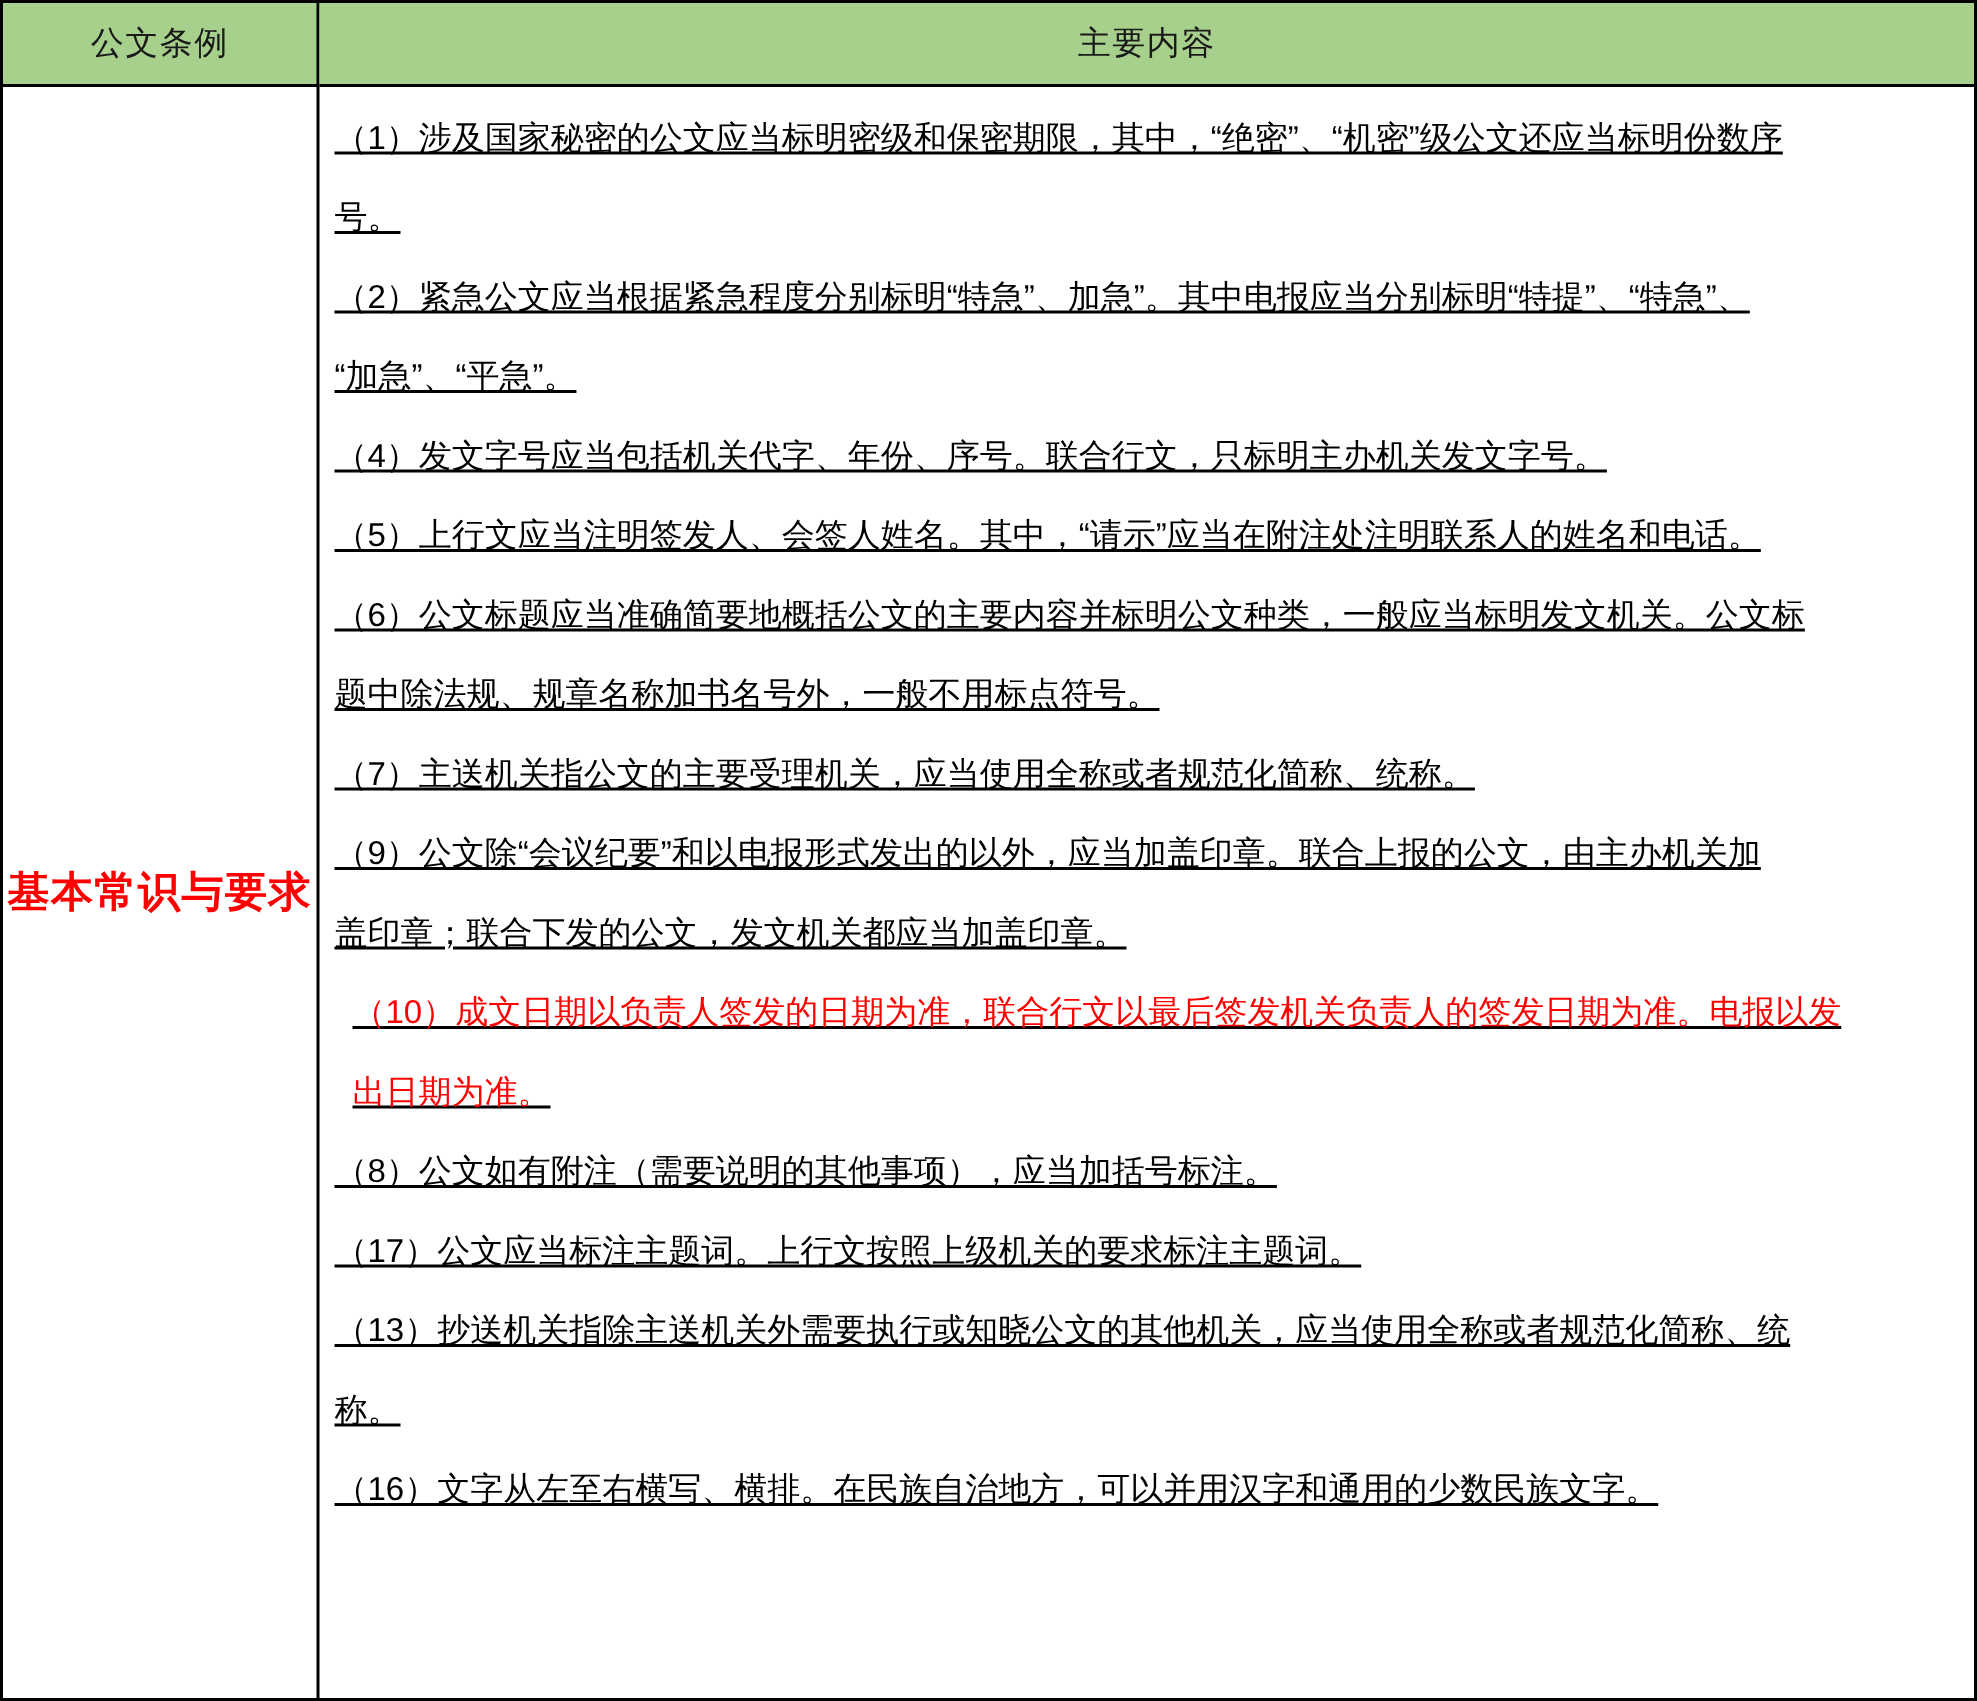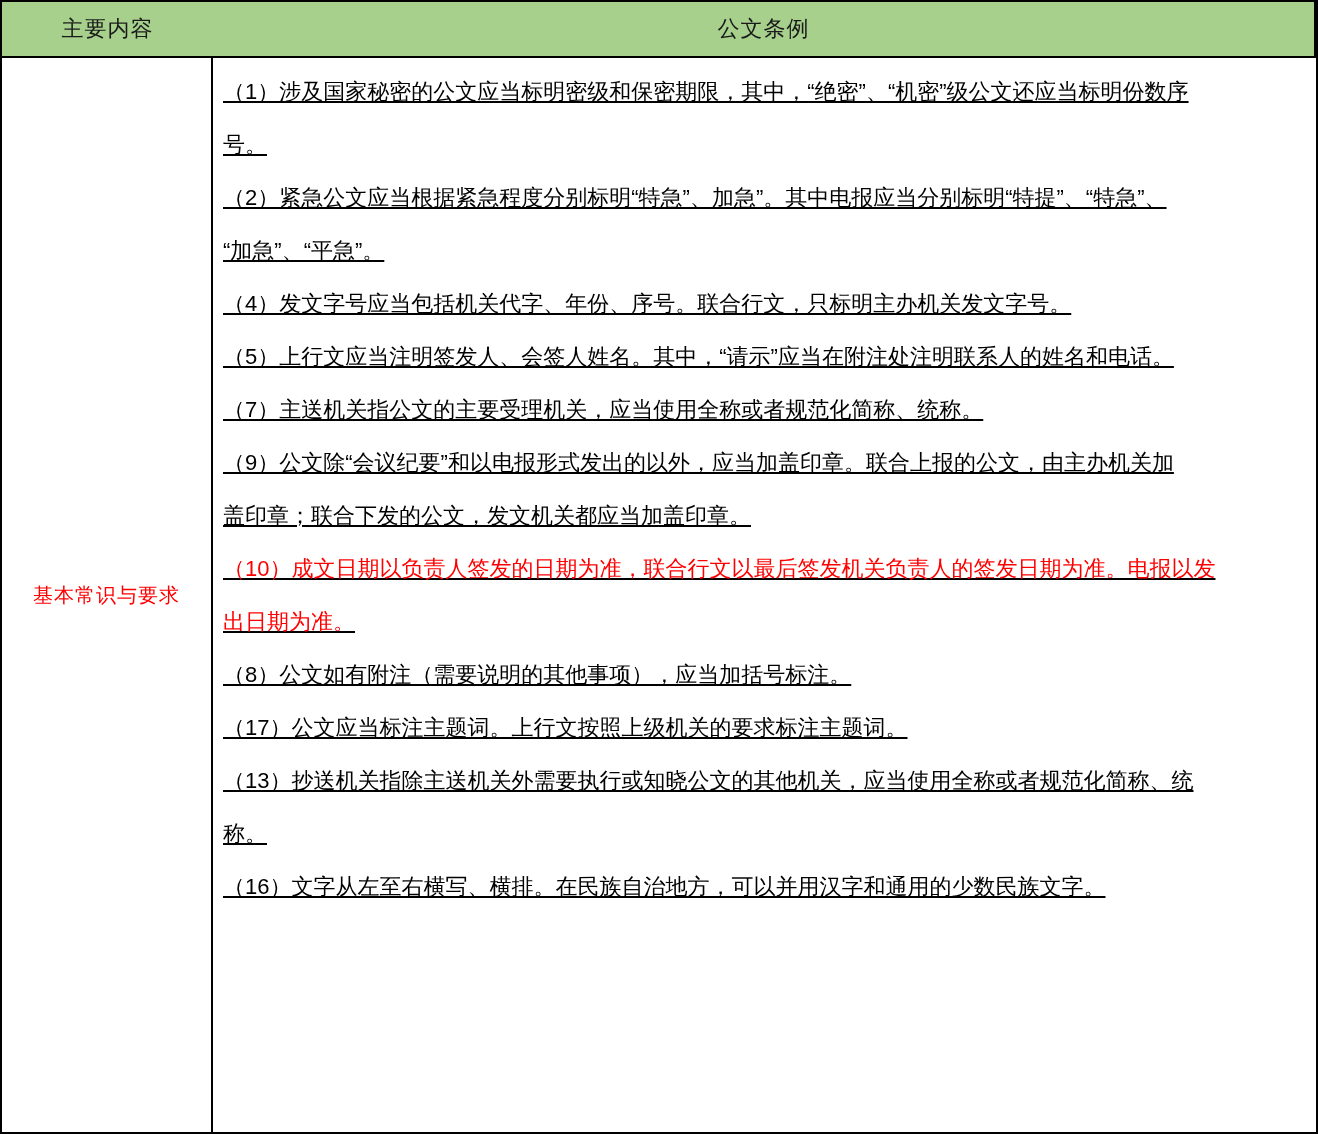--- a/index.html
+++ b/index.html
@@ -38,55 +38,58 @@
     color: #1a1a1a;
     letter-spacing: 1px;
   }
   .label-cell {
     display: flex;
     align-items: center;
     justify-content: center;
   }
   .row-label {
     color: var(--red, #FF0000);
-    font-size: 20px;
+    font-size: 28px;
     letter-spacing: 1px;
     white-space: nowrap;
+    font-weight: bold;
   }
   .content-cell {
     padding: 7px 8px 0 10px;
     font-size: 22px;
     line-height: 53px;
     text-decoration: underline;
   }
   .item {
     margin: 0;
   }
   .item.red {
     color: var(--red, #FF0000);
+    margin-left: 12px;
   }
 </style>
 </head>
 <body>
 
 <div class="doc-table">
+  <div class="cell hdr col1">
+    <span>公文条例</span>
+  </div>
   <div class="cell hdr">
     <span>主要内容</span>
-  </div>
-  <div class="cell hdr col1">
-    <span>公文条例</span>
   </div>
   <div class="cell col1 label-cell">
     <span class="row-label">基本常识与要求</span>
   </div>
   <div class="cell content-cell" id="content-cell">
       <p class="item">（1）涉及国家秘密的公文应当标明密级和保密期限，其中，“绝密”、“机密”级公文还应当标明份数序<br>号。</p>
       <p class="item">（2）紧急公文应当根据紧急程度分别标明“特急”、加急”。其中电报应当分别标明“特提”、“特急”、<br>“加急”、“平急”。</p>
       <p class="item">（4）发文字号应当包括机关代字、年份、序号。联合行文，只标明主办机关发文字号。</p>
       <p class="item">（5）上行文应当注明签发人、会签人姓名。其中，“请示”应当在附注处注明联系人的姓名和电话。</p>
+      <p class="item">（6）公文标题应当准确简要地概括公文的主要内容并标明公文种类，一般应当标明发文机关。公文标<br>题中除法规、规章名称加书名号外，一般不用标点符号。</p>
       <p class="item">（7）主送机关指公文的主要受理机关，应当使用全称或者规范化简称、统称。</p>
       <p class="item">（9）公文除“会议纪要”和以电报形式发出的以外，应当加盖印章。联合上报的公文，由主办机关加<br>盖印章；联合下发的公文，发文机关都应当加盖印章。</p>
       <p class="item red">（10）成文日期以负责人签发的日期为准，联合行文以最后签发机关负责人的签发日期为准。电报以发<br>出日期为准。</p>
       <p class="item">（8）公文如有附注（需要说明的其他事项），应当加括号标注。</p>
       <p class="item">（17）公文应当标注主题词。上行文按照上级机关的要求标注主题词。</p>
       <p class="item">（13）抄送机关指除主送机关外需要执行或知晓公文的其他机关，应当使用全称或者规范化简称、统<br>称。</p>
       <p class="item">（16）文字从左至右横写、横排。在民族自治地方，可以并用汉字和通用的少数民族文字。</p>
     </div>
 </div>
 

